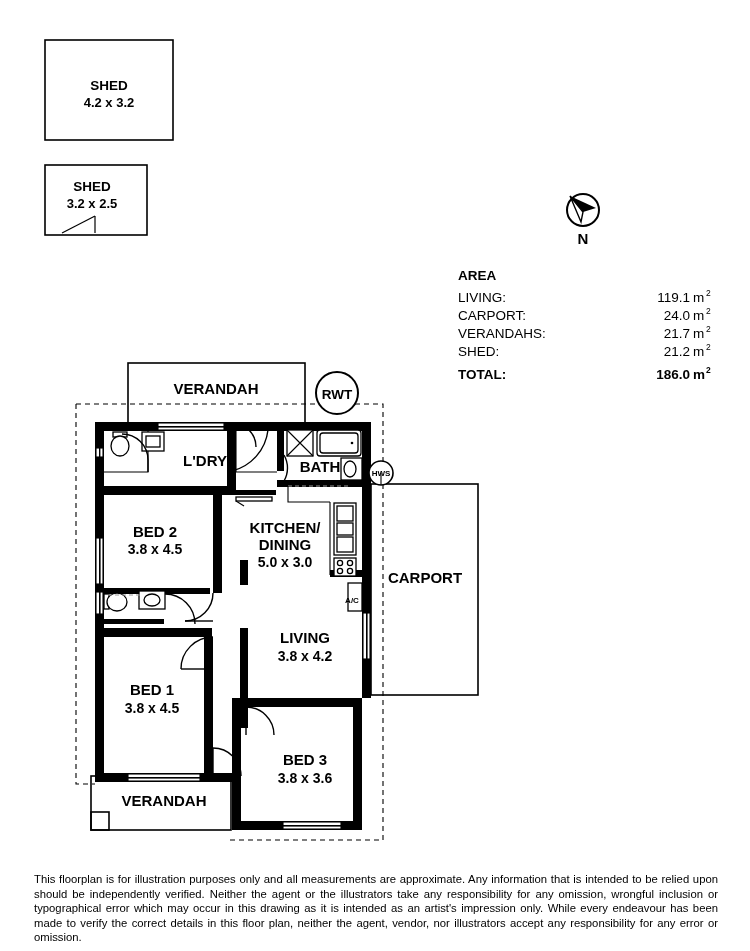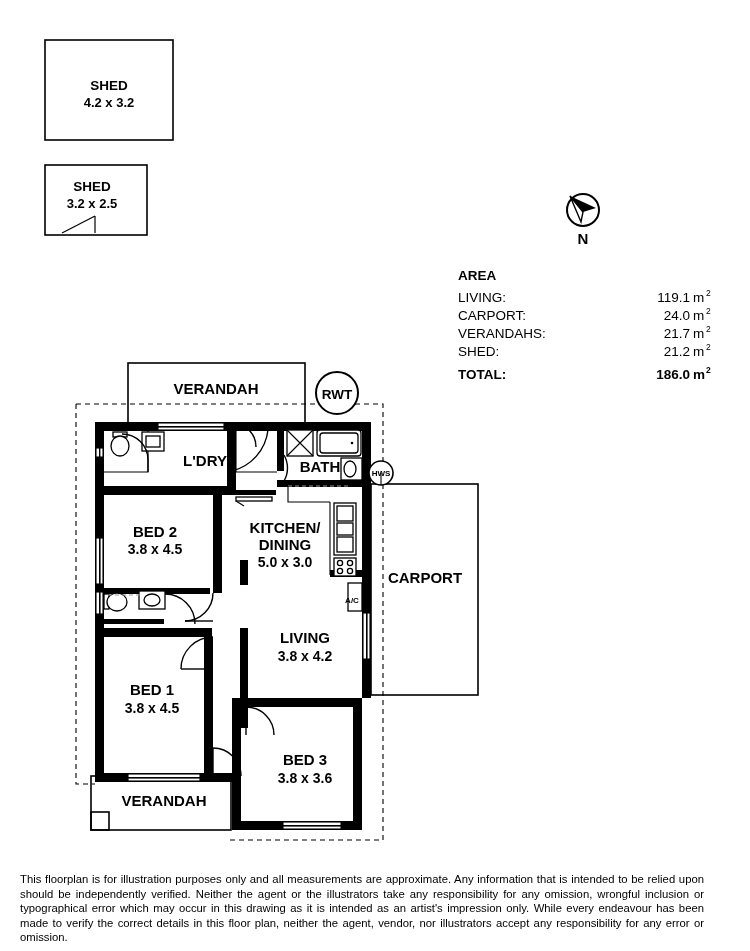--- a/index.html
+++ b/index.html
@@ -36,21 +36,21 @@
   .area-head { font-size: 13.5px; font-weight: bold; fill:#000; }
   .area-key  { font-size: 13.5px; fill:#000; }
   .area-key-b{ font-size: 13.5px; font-weight: bold; fill:#000; }
   .area-val  { font-size: 13.5px; text-anchor: end; fill:#000; }
   .area-val-b{ font-size: 13.5px; font-weight: bold; text-anchor: end; fill:#000; }
   .area-unit { font-size: 13.5px; fill:#000; }
   .area-unit-b { font-size: 13.5px; font-weight:bold; fill:#000; }
   .sup { font-size: 8.5px; }
   .disclaimer {
     position: absolute;
-    left: 20px;
+    left: 34px;
     top: 872px;
     width: 684px;
     font-size: 11.3px;
     line-height: 14.6px;
     text-align: justify;
     color: #000;
     font-family: "Liberation Sans", sans-serif;
   }
   .wall { fill: #000; }
   .thin { fill: none; stroke: #000; stroke-width: 1.6; }

